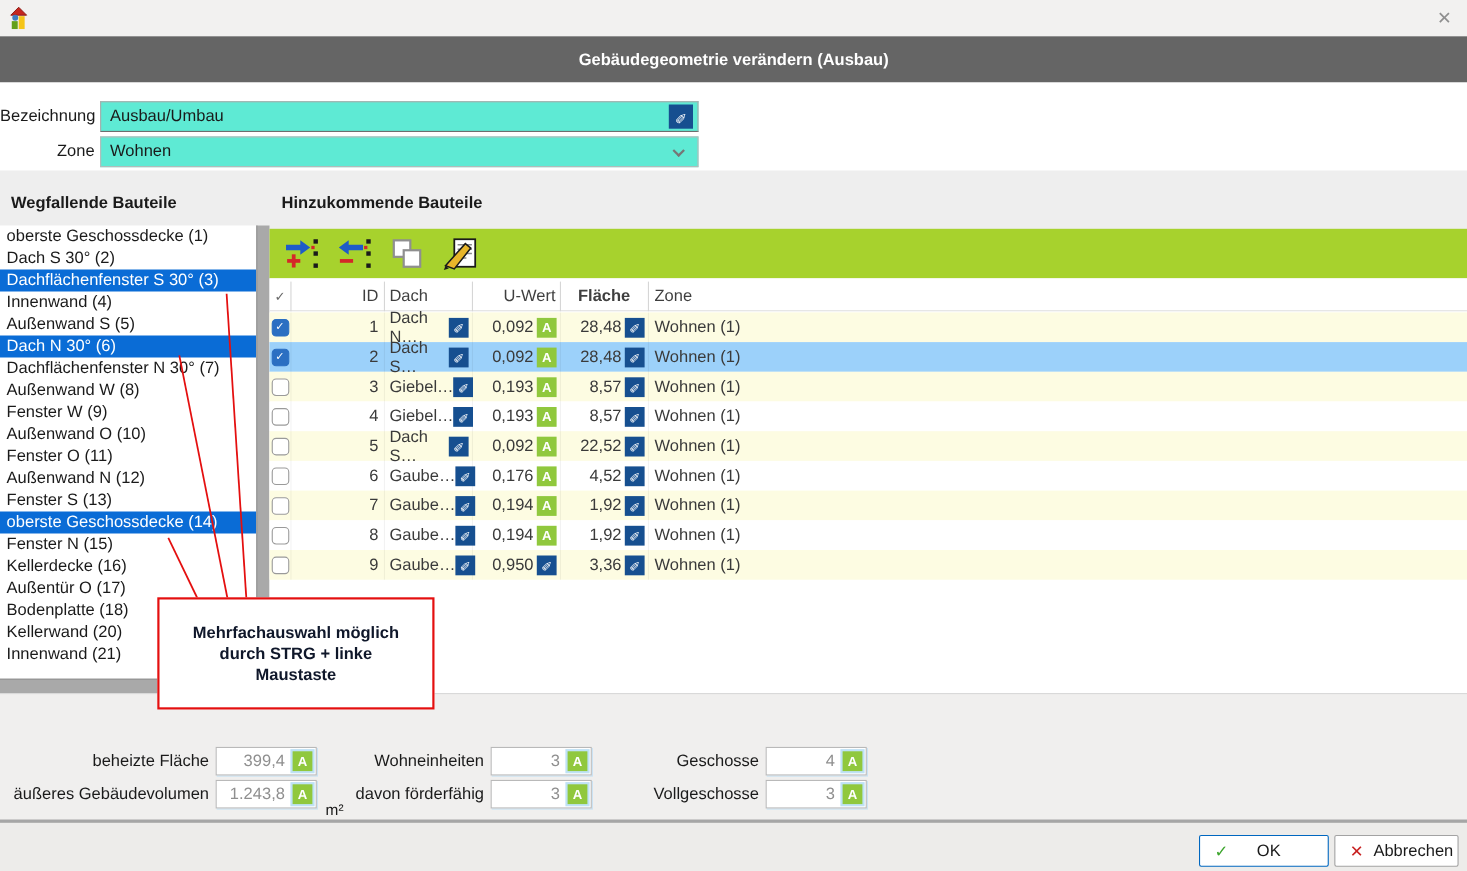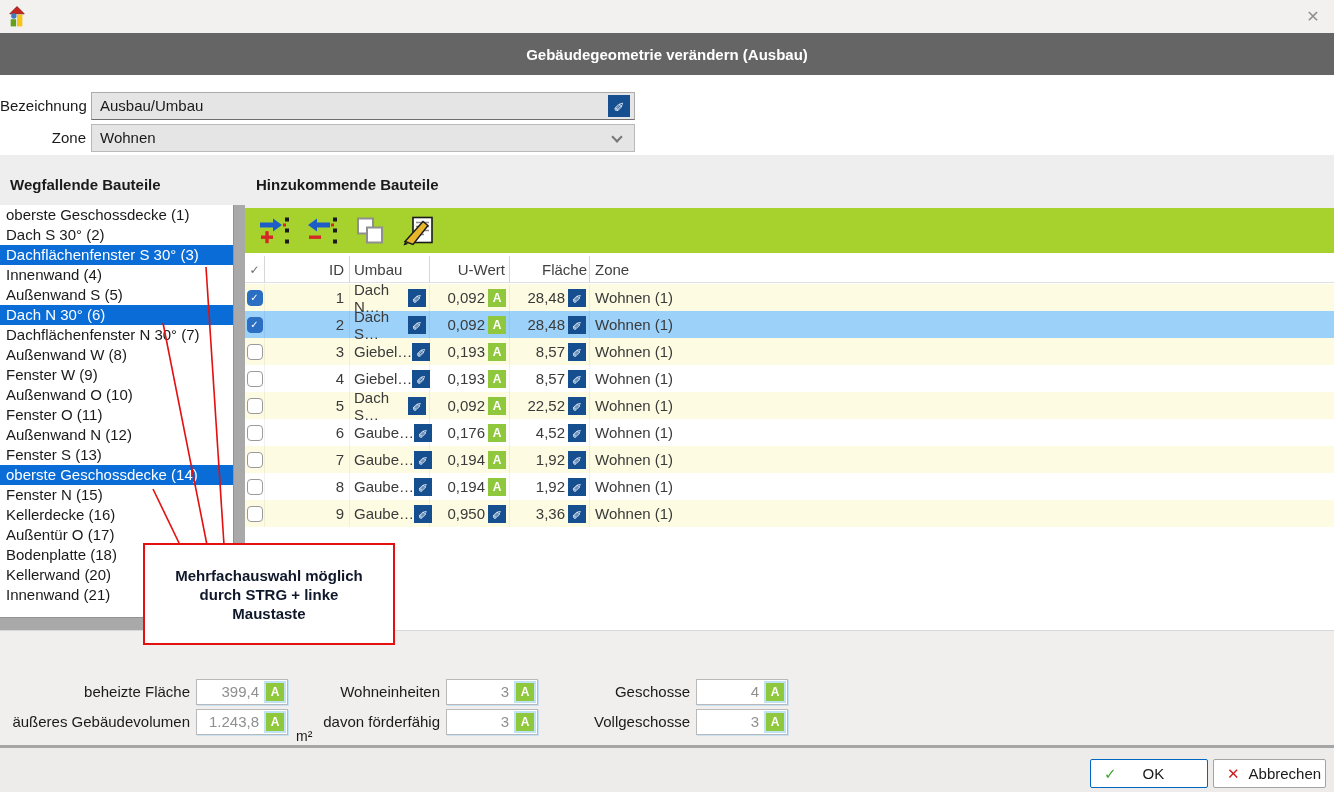--- a/index.html
+++ b/index.html
@@ -15,21 +15,21 @@
 
   
   .dlg-header{position:absolute;left:0;top:33px;width:1334px;height:42px;background:#656565;color:#fff;
               display:flex;align-items:center;justify-content:center;font-weight:bold;font-size:15px;}
 
   
   .form-area{position:absolute;left:0;top:75px;width:1334px;height:80px;background:#fff;}
   .flbl{position:absolute;width:86px;text-align:right;font-size:15px;line-height:28px;}
   .lbl-bez{left:0;top:17px;}
   .lbl-zone{left:0;top:49px;}
-  .inp{position:absolute;left:91px;width:544px;height:28px;background:#e5e5e5;border:1px solid #ababab;}
+  .inp{position:absolute;left:91px;width:544px;height:28px;background:#5eead4;border:1px solid #ababab;}
   .inp-bez{top:17px;border-bottom-color:#6e6e6e;}
   .sel-zone{top:49px;border-color:#b9b9b9;}
   .inp-val{position:absolute;left:8px;top:0;line-height:26px;font-size:15px;}
   .pencil-btn{position:absolute;right:4px;top:2px;width:22px;height:22px;background:#164f90;color:#fff;
               display:flex;align-items:center;justify-content:center;font-size:13px;cursor:pointer;}
   .pg{display:inline-block;transform:scaleY(-1);font-family:"DejaVu Sans",sans-serif;}
   .chev{position:absolute;right:13px;top:8px;width:8px;height:8px;border-right:2px solid #767676;border-bottom:2px solid #767676;transform:rotate(45deg);}
 
   
   .main{position:absolute;left:0;top:155px;width:1334px;height:475px;background:#eeeeee;}
@@ -46,21 +46,21 @@
            display:flex;align-items:center;gap:10px;padding-left:10px;}
   .tool{width:38px;height:36px;display:flex;align-items:center;justify-content:center;cursor:pointer;}
 
   .table-region{position:absolute;left:245px;top:98px;width:1089px;height:377px;background:#fff;}
   .thead{position:absolute;left:0;top:3px;width:1089px;height:27px;display:flex;border-bottom:1px solid #e0e0e0;}
   .hc{display:flex;align-items:center;font-size:15px;color:#3f3f3f;border-right:1px solid #d6d6d6;height:27px;cursor:pointer;}
   .hchk{width:20px;justify-content:center;color:#6a6a6a;font-size:12px;font-family:"DejaVu Sans",sans-serif;}
   .hid{width:85px;justify-content:flex-end;padding-right:5px;}
   .hname{width:80px;padding-left:4px;}
   .huw{width:80px;justify-content:flex-end;padding-right:4px;}
-  .hfl{width:80px;justify-content:flex-end;padding-right:2px;}
+  .hfl{width:80px;justify-content:flex-end;padding-right:16px;font-weight:bold;}
   .hzone{flex:1;padding-left:5px;border-right:none;}
   .tbody{position:absolute;left:0;top:31px;width:1089px;}
   .trow{display:flex;height:27px;cursor:default;}
   .rodd{background:#fdfce2;}
   .reven{background:#ffffff;}
   .rsel{background:#9cd1fa;}
   .c{display:flex;align-items:center;height:27px;font-size:15px;color:#3a3a3a;border-right:1px solid rgba(0,0,0,0.05);}
   .c.chk{width:20px;justify-content:center;}
   .c.id{width:85px;justify-content:flex-end;padding-right:5px;}
   .c.name{width:80px;padding-left:4px;padding-right:3px;justify-content:space-between;}
@@ -204,21 +204,21 @@
           <path d="M4 26 22 6l5 4L12 29z" fill="#e8b62a" stroke="#1a1a1a" stroke-width="1.4"></path>
           <path d="M4 26l3 2.5L2.5 30z" fill="#1a1a1a"></path>
         </svg>
       </div>
     </div>
 
     <div class="table-region">
       <div class="thead">
         <div class="hc hchk">✓</div>
         <div class="hc hid">ID</div>
-        <div class="hc hname">Umbau</div>
+        <div class="hc hname">Dach</div>
         <div class="hc huw">U-Wert</div>
         <div class="hc hfl">Fläche</div>
         <div class="hc hzone">Zone</div>
       </div>
       <div class="tbody">
           <div class="trow rodd">
             <div class="c chk">
               <div class="cb on">✓</div>
             </div>
             <div class="c id">1</div>

